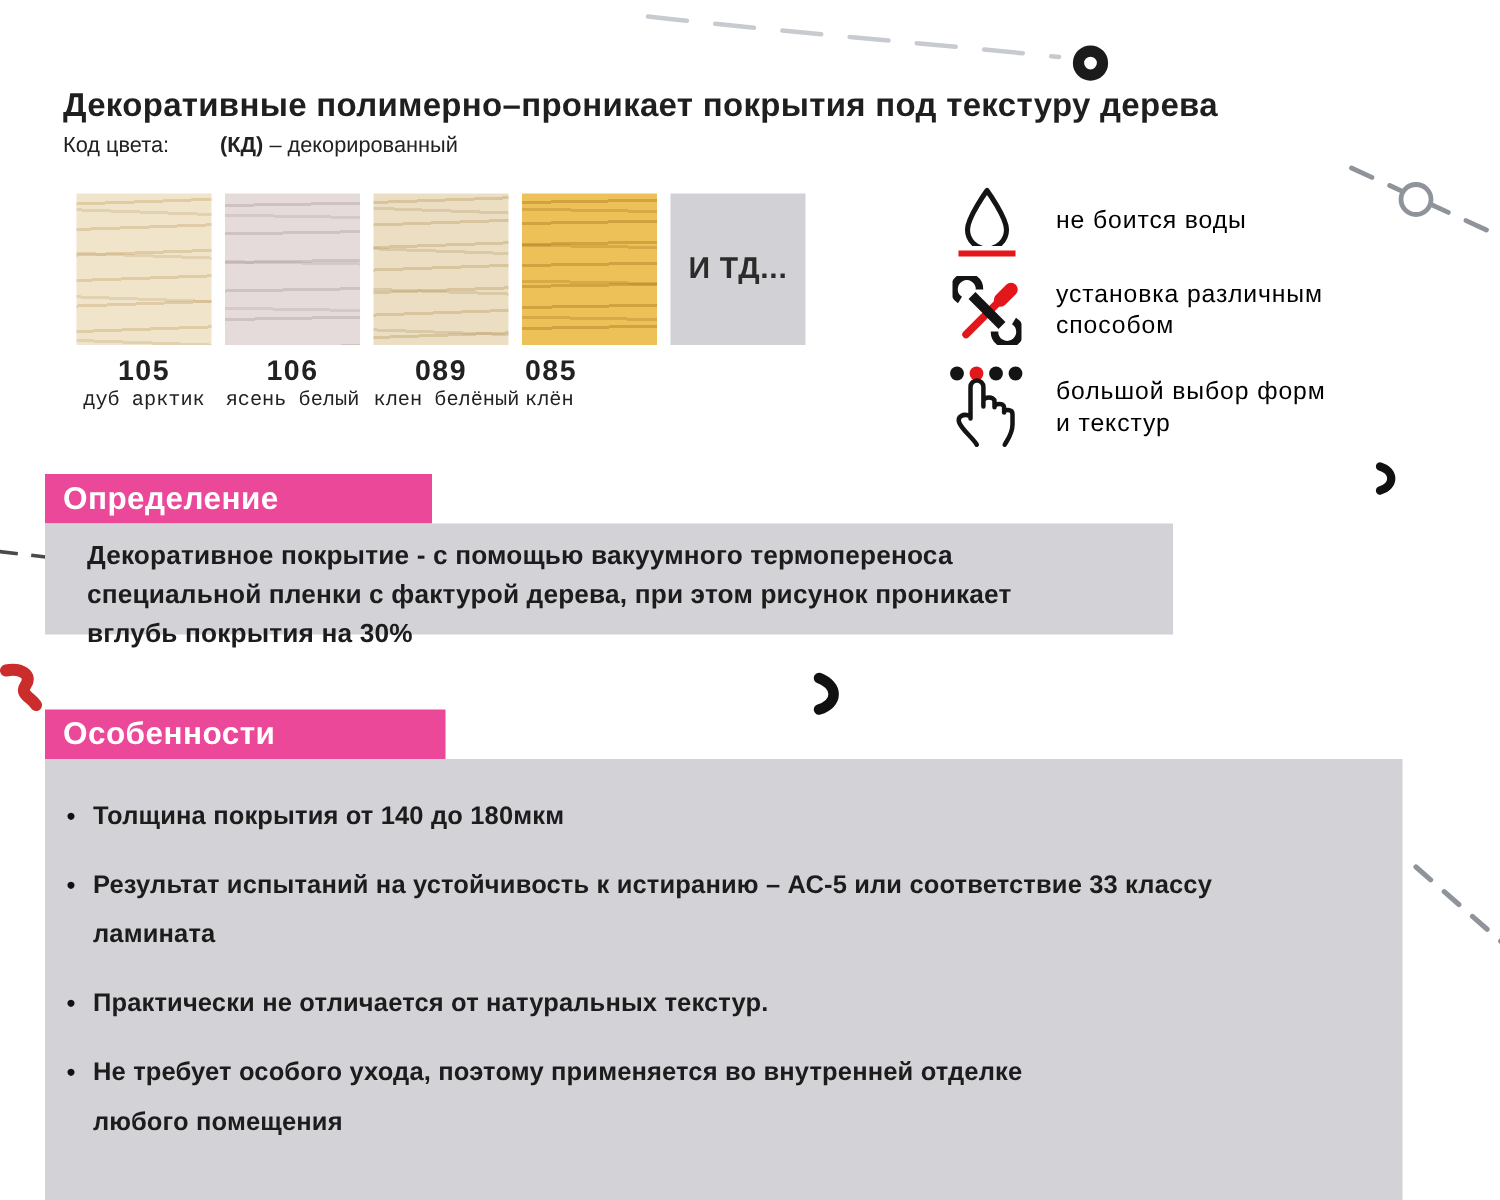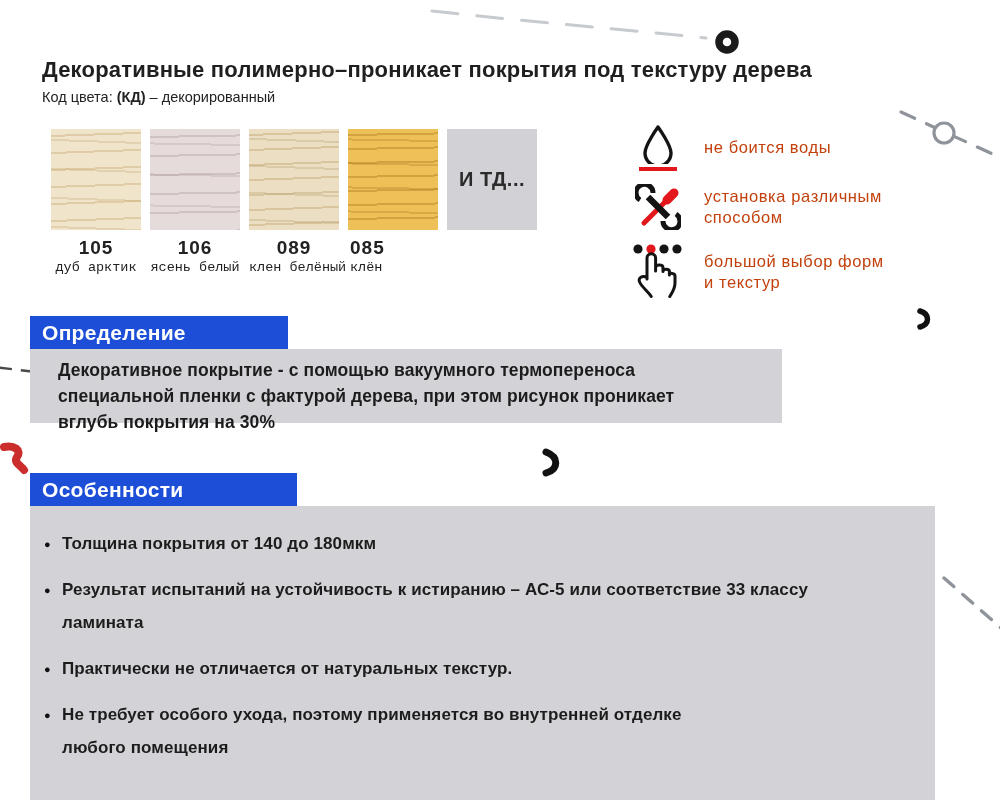--- a/index.html
+++ b/index.html
@@ -9,21 +9,21 @@
 
   
   .deco { position:absolute; inset:0; width:1000px; height:800px; z-index:0; pointer-events:none; }
 
   .content { position:relative; z-index:1; }
 
   
   .title { position:absolute; left:42px; top:57px; font-size:22px; font-weight:bold;
            letter-spacing:.2px; color:#1f1f1f; white-space:nowrap; }
   .subtitle { position:absolute; left:42px; top:89px; font-size:14.5px; color:#222; }
-  .subtitle b { font-weight:bold; }
+  .subtitle b { font-weight:bold;margin-left:30px; }
 
   
   .swatch-row { position:absolute; left:51px; top:129px; display:flex; gap:9px; }
   .swatch-item { width:90px; }
   .chip { width:90px; height:101px; }
   .chip.s1 { background:
       repeating-linear-gradient(178deg, rgba(203,172,118,0) 0 6px, rgba(203,172,118,.45) 6px 8px, rgba(203,172,118,0) 8px 17px),
       repeating-linear-gradient(182deg, rgba(178,140,80,0) 0 13px, rgba(178,140,80,.22) 13px 15px, rgba(178,140,80,0) 15px 29px),
       #F0E5CB; }
   .chip.s2 { background:
@@ -41,26 +41,26 @@
   .chip.etc { background:#D2D2D6; display:flex; align-items:center; justify-content:center; }
   .etc-text { font-size:20px; font-weight:bold; color:#2b2b2b; letter-spacing:.5px; }
   .sw-code { margin-top:7px; font-size:19px; font-weight:bold; letter-spacing:1px; text-align:center; color:#222; }
   .sw-name { font-size:13.5px; color:#222; text-align:center; margin-top:1px; white-space:nowrap;font-family:Liberation Mono, monospace; }
   .swatch-item.left .sw-code, .swatch-item.left .sw-name { text-align:left; padding-left:2px; }
 
   
   .icon-col { position:absolute; left:628px; top:124px; }
   .icon-row { display:flex; align-items:center; margin-bottom:13px; }
   .icon-box { width:60px; display:flex; flex-direction:column; align-items:center; flex:0 0 60px; }
-  .icon-label { font-size:16.5px; color:#c2410c; letter-spacing:.6px; line-height:1.25;
+  .icon-label { font-size:16.5px; color:#000000; letter-spacing:.6px; line-height:1.25;
                 margin-left:16px; white-space:pre-line; }
   .red-underline { width:38px; height:4px; background:#E3161B; margin-top:3px; }
 
   
-  .banner { position:absolute; height:33px; background:#1d4ed8; color:#fff; font-size:21px;
+  .banner { position:absolute; height:33px; background:#ec4899; color:#fff; font-size:21px;
             font-weight:bold; line-height:33px; padding-left:12px; letter-spacing:.3px; }
   .banner.def { left:30px; top:316px; width:258px; }
   .banner.feat { left:30px; top:473px; width:267px; }
 
   .graybox { position:absolute; background:#D3D3D7; color:#1c1c1c; }
   .graybox.def { left:30px; top:349px; width:752px; height:74px; padding:8px 28px; }
   .def-text { font-size:17.5px; font-weight:bold; line-height:26px; white-space:pre-line; letter-spacing:.1px; }
 
   .graybox.feat { left:30px; top:506px; width:905px; height:327px; padding:12px 20px 0 14px; }
   .bullet { position:relative; padding-left:18px; font-size:17px; font-weight:bold;

